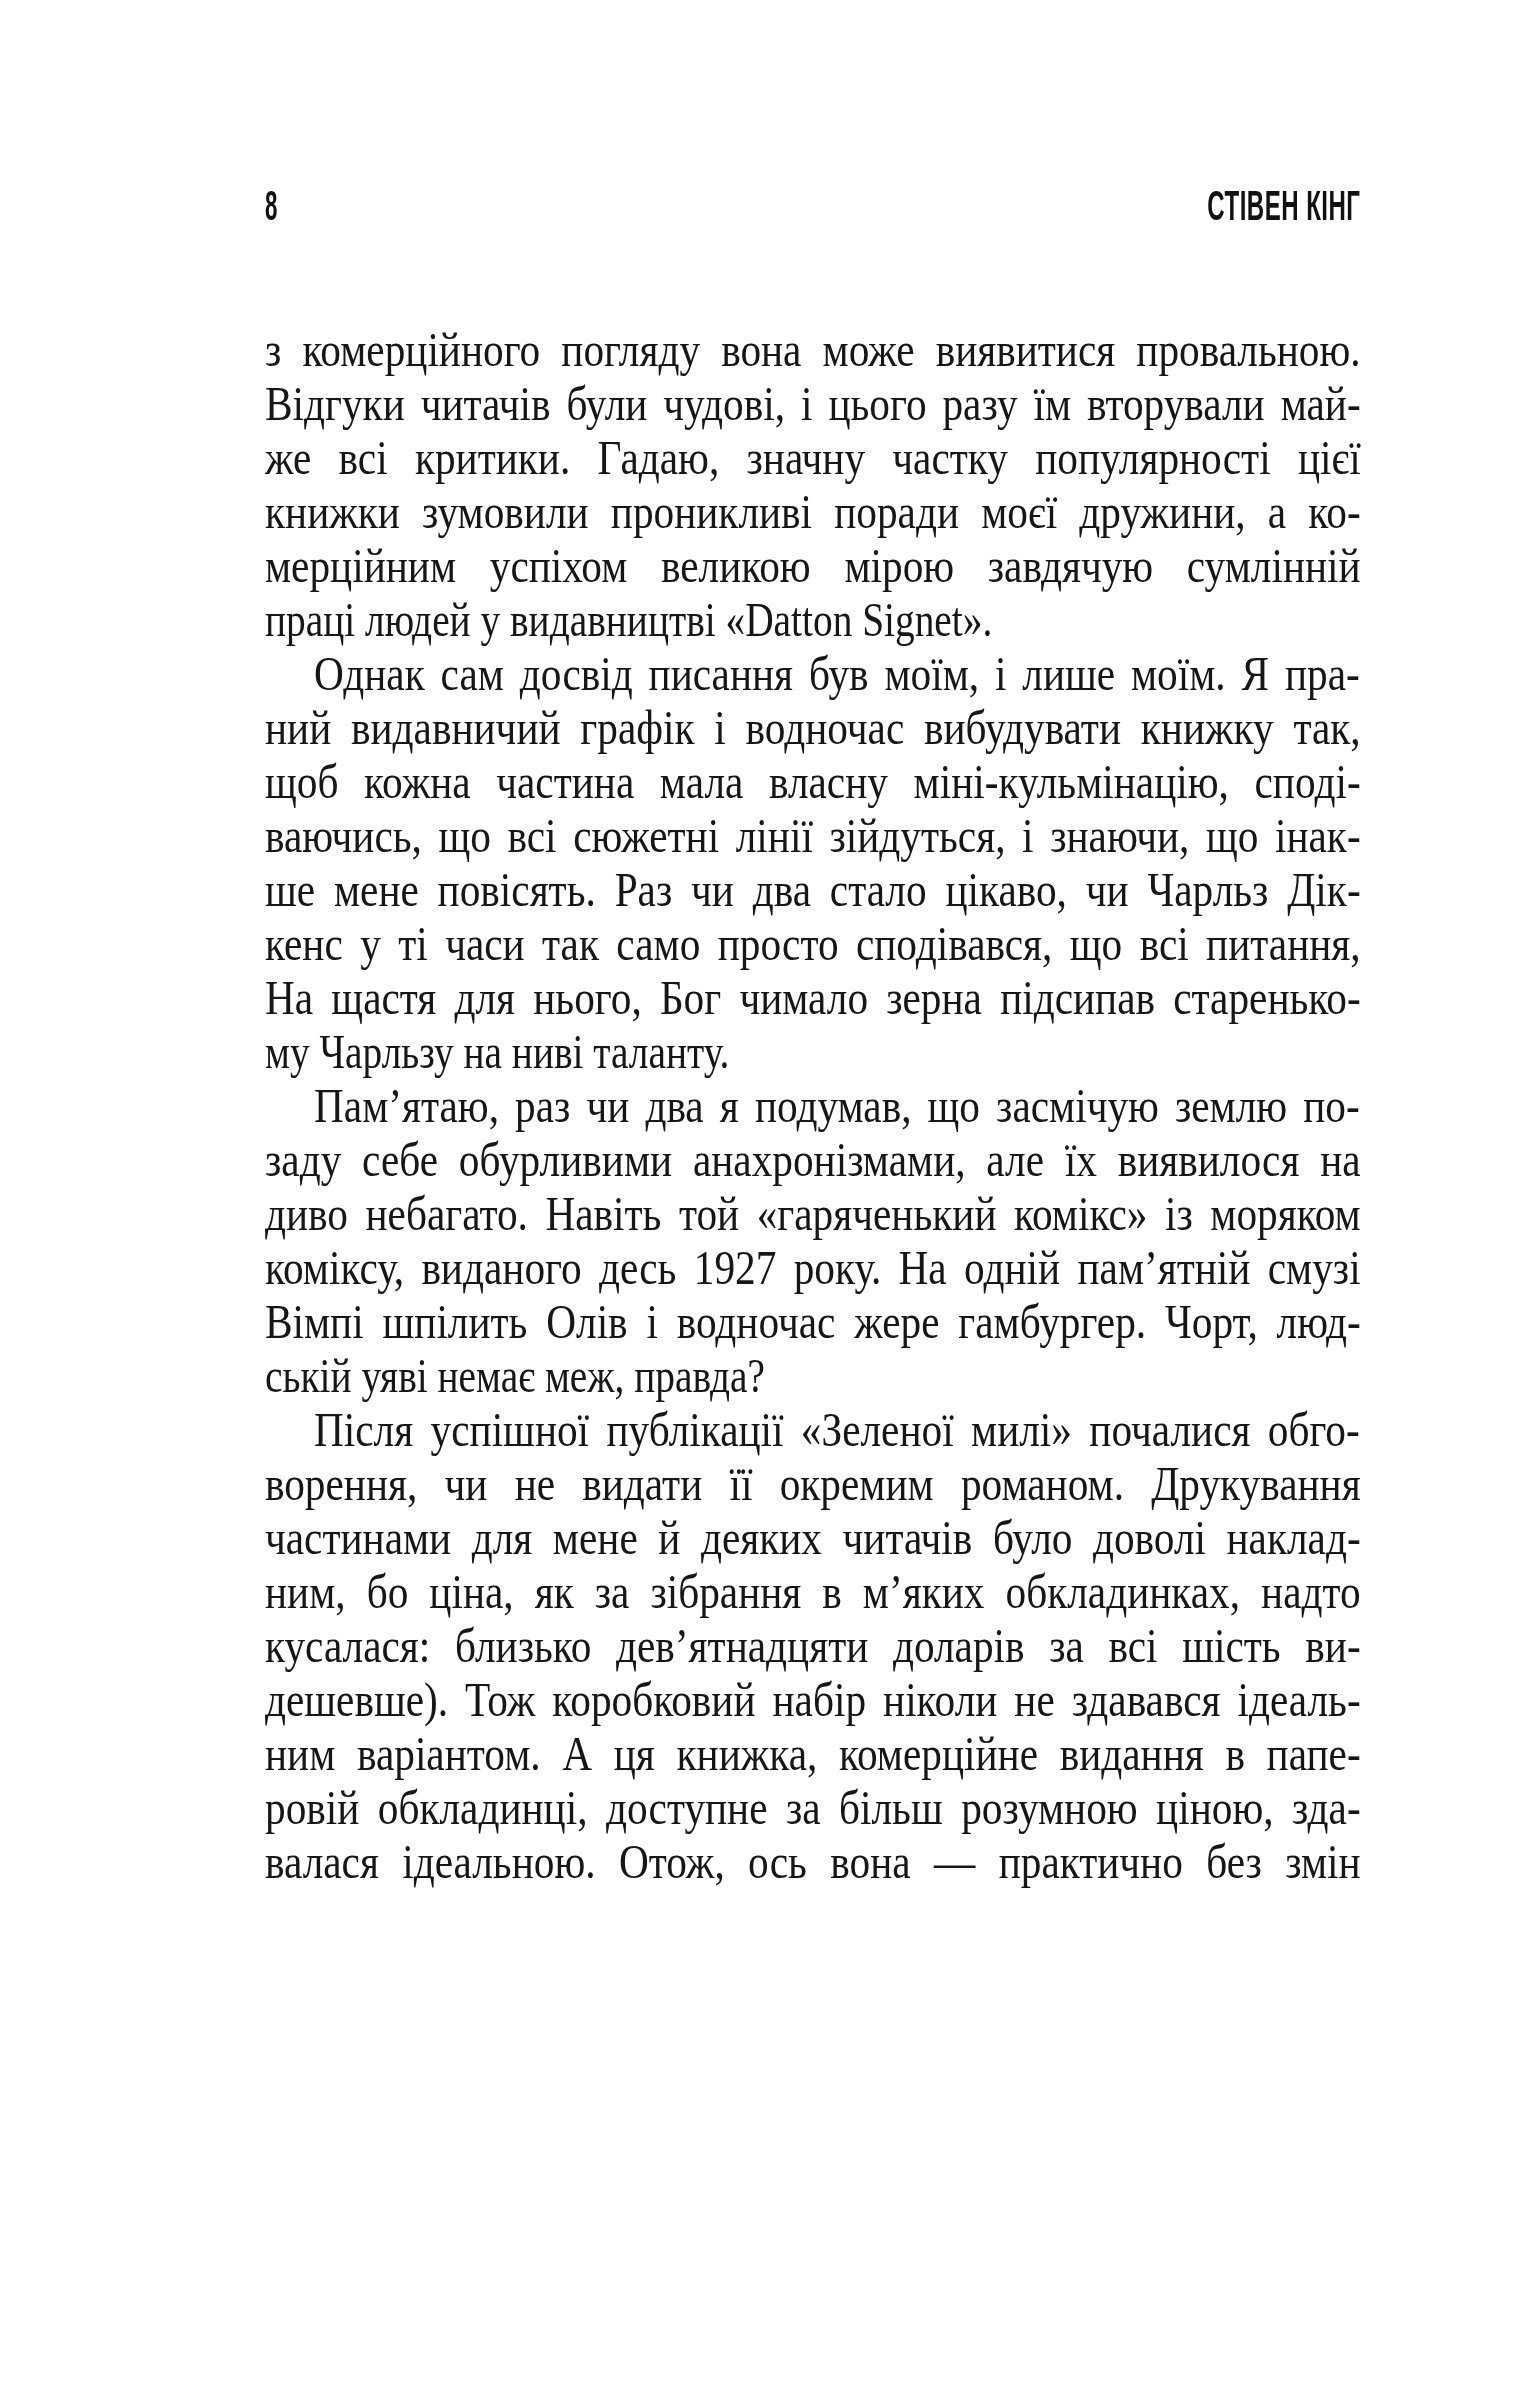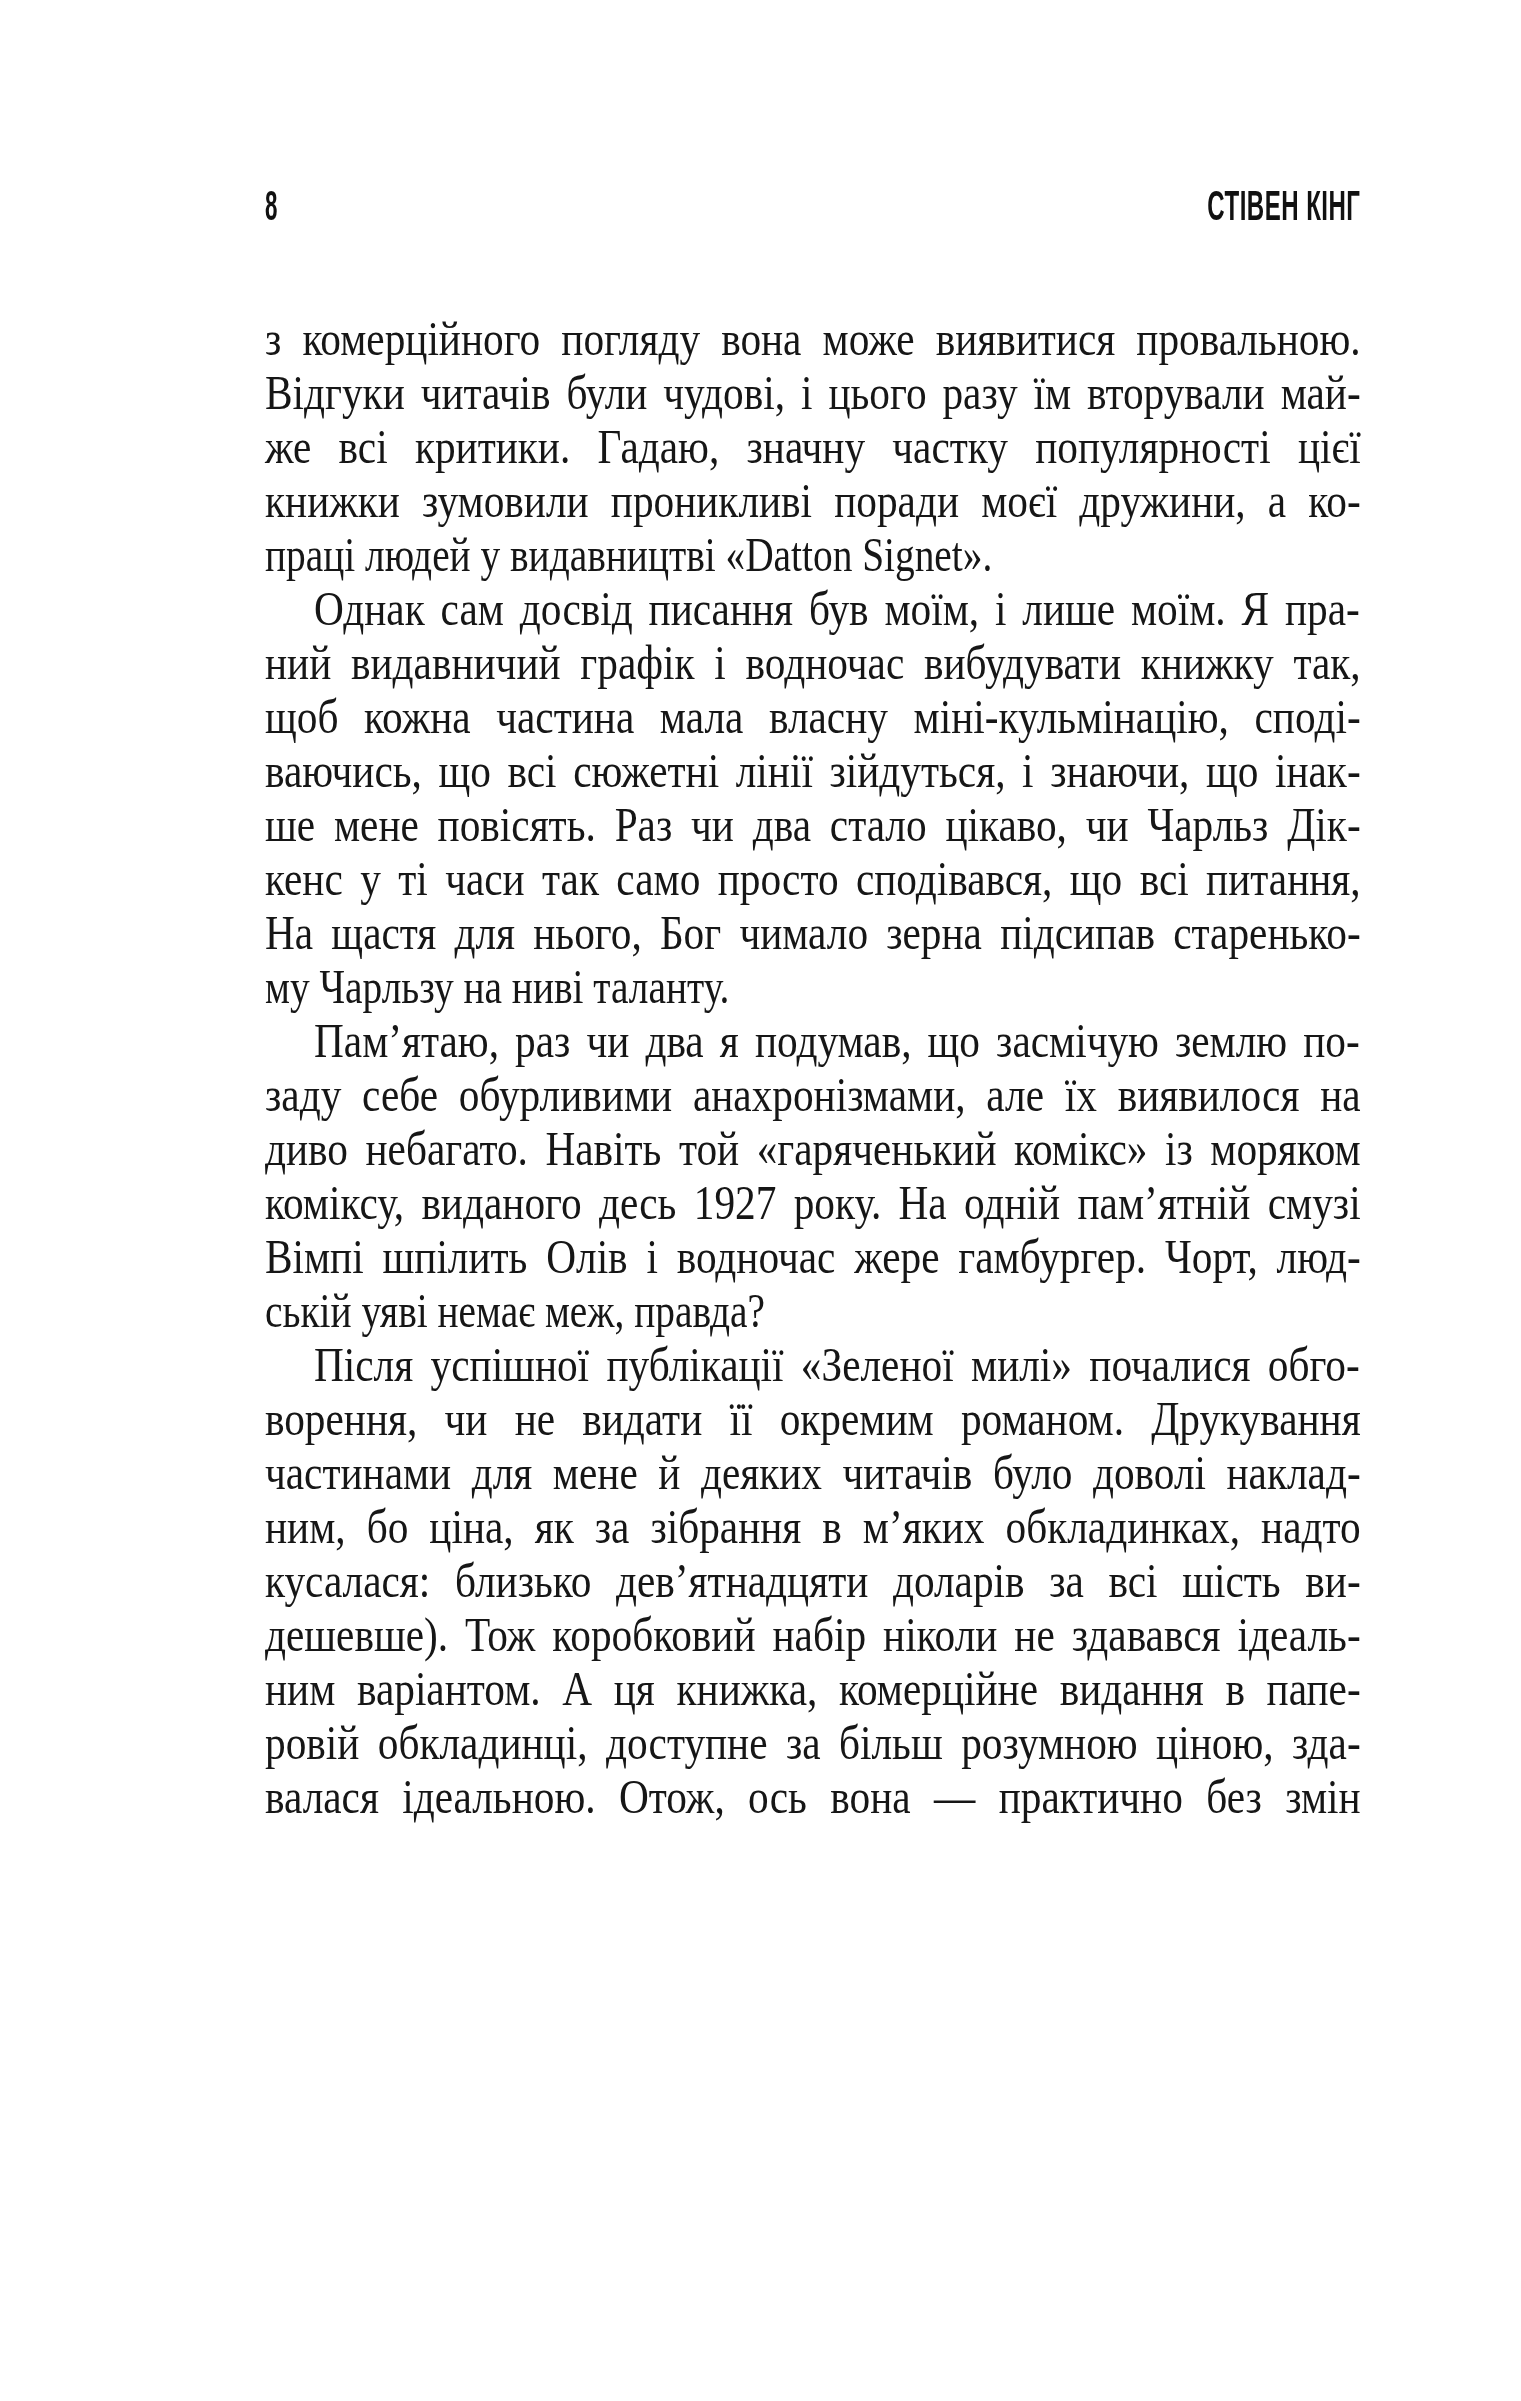--- a/index.html
+++ b/index.html
@@ -44,21 +44,21 @@
   }
   .author {
     right: 0;
     transform-origin: right top;
     transform: scaleX(0.56);
     letter-spacing: 0.8px;
   }
   .body-text {
     position: absolute;
     left: 265px;
-    top: 312px;
+    top: 323px;
     width: 1095px;
   }
   .line {
     position: relative;
     height: 54px;
     width: 1095px;
     overflow: visible;
   }
   .line-inner {
     position: absolute;
@@ -99,20 +99,23 @@
           <span class="line-inner" style="width: 1274px; display: block; transform: scaleX(0.86);">з комерційного погляду вона може виявитися провальною.</span>
         </div>
         <div class="line">
           <span class="line-inner" style="width: 1274px; display: block; transform: scaleX(0.86);">Відгуки читачів були чудові, і цього разу їм вторували май-</span>
         </div>
         <div class="line">
           <span class="line-inner" style="width: 1274px; display: block; transform: scaleX(0.86);">же всі критики. Гадаю, значну частку популярності цієї</span>
         </div>
         <div class="line">
           <span class="line-inner" style="width: 1274px; display: block; transform: scaleX(0.86);">книжки зумовили проникливі поради моєї дружини, а ко-</span>
+        </div>
+        <div class="line">
+          <span class="line-inner" style="width: 1274px; display: block; transform: scaleX(0.86);">мерційним успіхом великою мірою завдячую сумлінній</span>
         </div>
         <div class="line last">
           <span class="line-inner" style="width: auto; display: inline-block; transform: scaleX(0.82);">праці людей у видавництві «Datton Signet».</span>
         </div>
       </div>
       <div class="paragraph">
         <div class="line indent">
           <span class="line-inner" style="width: 1216px; display: block; transform: scaleX(0.86);">Однак сам досвід писання був моїм, і лише моїм. Я пра-</span>
         </div>
         <div class="line">

